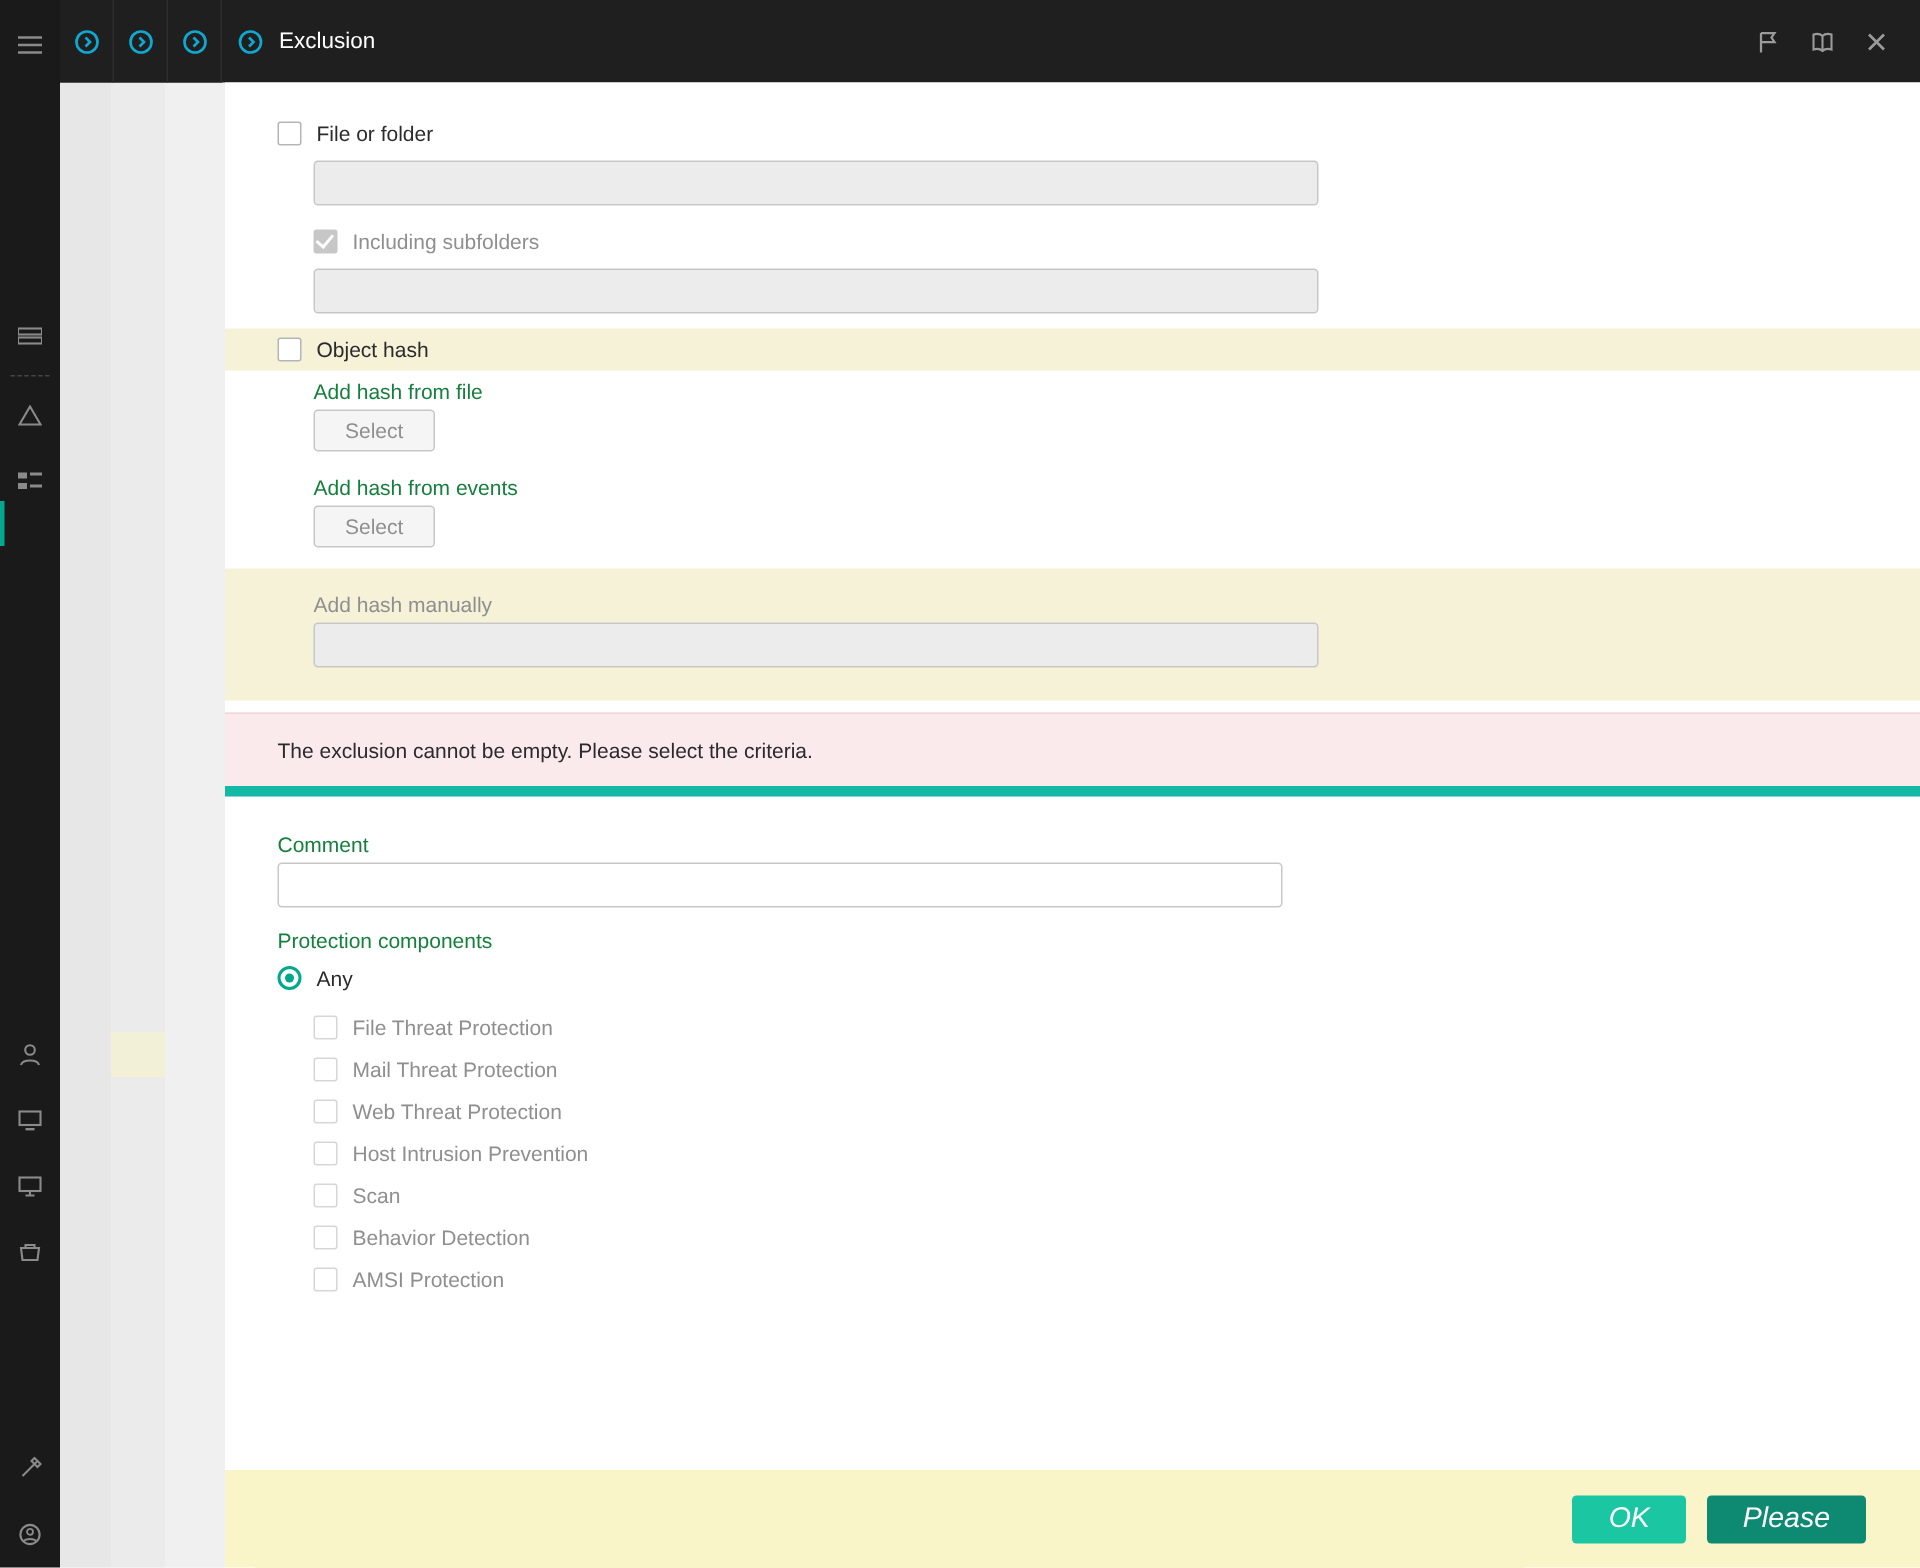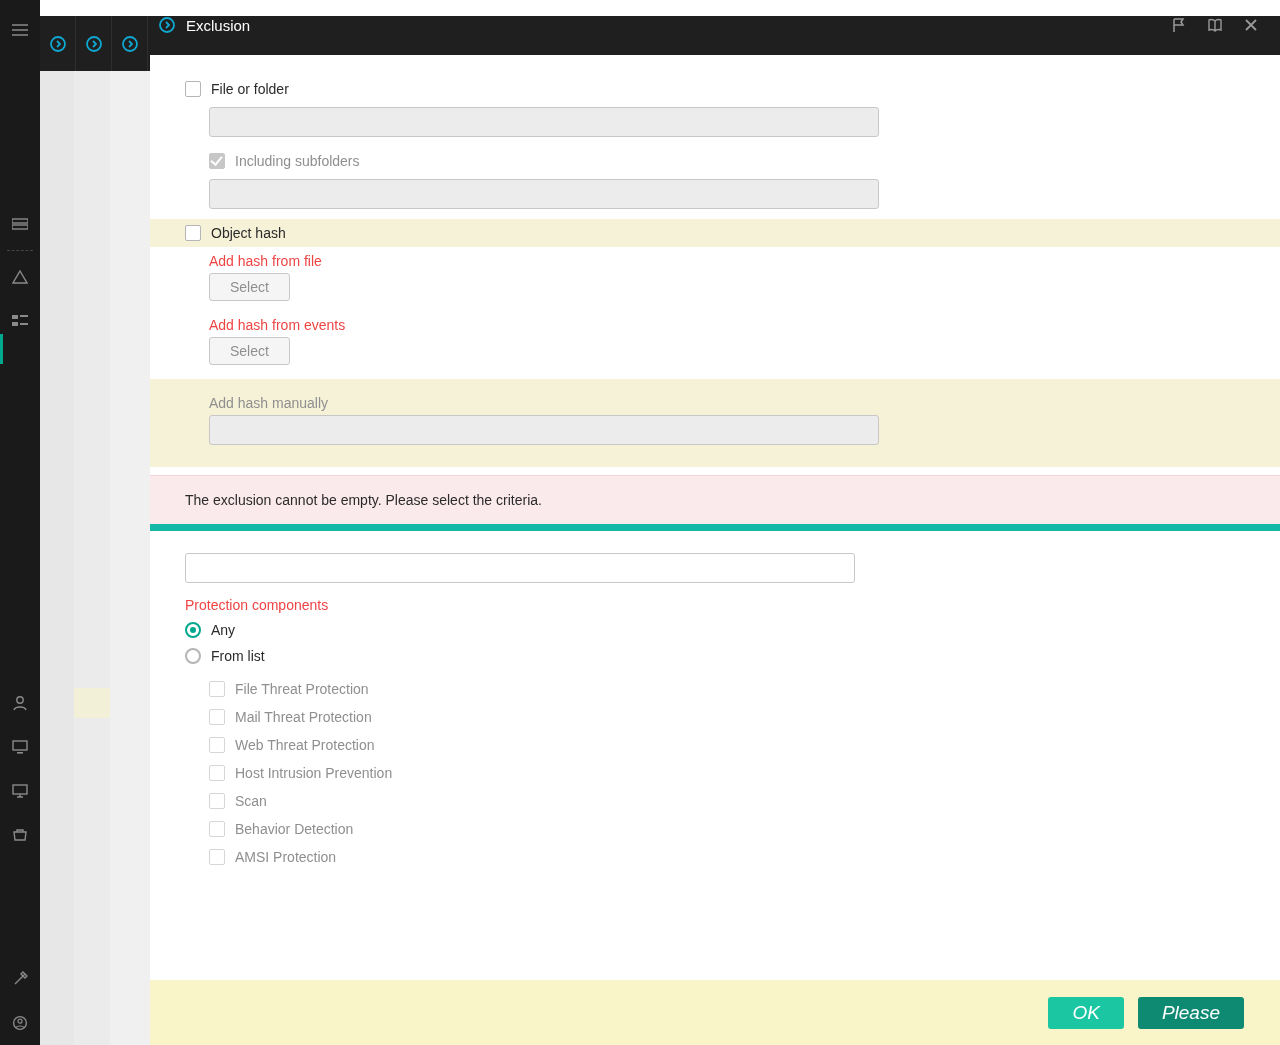--- a/index.html
+++ b/index.html
@@ -20,22 +20,22 @@
   .bg-layer {
     position: absolute; top: 55px; background: #dedede; opacity: 0.55;
   }
   .bg1 { left: 40px; width: 34px; height: calc(100% - 55px); background:#cfcfcf; opacity:0.5;}
   .bg2 { left: 74px; width: 36px; height: calc(100% - 55px); background:#d8d8d8; opacity:0.5;}
   .bg3 { left: 110px; width: 40px; height: calc(100% - 55px); background:#e2e2e2; opacity:0.5;}
   .bg3-high { position:absolute; left:74px; top:688px; width:36px; height:30px; background:#f7f3c9; opacity:0.6;}
 
   
   .header {
-    position: absolute; left: 40px; right: 0; top: 16px; height: 55px;
-    background: #1f1f1f; display: flex; align-items: flex-start; color: #e6e6e6;
+    position: absolute; left: 40px; right: 0; top: 0; height: 55px;
+    background: #1f1f1f; display: flex; align-items: center; color: #e6e6e6;
   }
   .crumb-btn {
     width: 36px; height: 55px; display:flex; align-items:center; justify-content:center;
     border-right: 1px solid #2e2e2e;
   }
   .crumb-btn.dim { background:#1f1f1f; }
   .crumb-btn svg, .title-icon svg { display:block; }
   .title-block { display:flex; align-items:center; padding-left: 10px; gap:10px; }
   .title-text { font-size: 15px; color: #fff; }
   .header-right { margin-left: auto; display:flex; align-items:center; gap:18px; padding-right: 20px; color:#9a9a9a; }
@@ -59,21 +59,21 @@
   .cb-label { color:#2b2b2b; }
   .cb-label.disabled { color:#8f8f8f; }
 
   .text-input {
     width: 670px; height: 30px; border:1px solid #c7c7c7; border-radius:3px;
     background:#ececec; padding: 0 8px; margin: 4px 0 10px 24px; display:block;
   }
   .text-input.white { background:#fff; }
 
   .subgroup { padding-left: 24px; }
-  .sub-label { color:#ef4444; margin: 6px 0 4px 0; }
+  .sub-label { color:#15803d; margin: 6px 0 4px 0; }
   .sub-label.disabled { color:#8f8f8f; }
   .mini-btn {
     height:28px; padding:0 20px; border:1px solid #c7c7c7; border-radius:3px;
     background:#f5f5f5; color:#8f8f8f; font-size:14px; cursor:default; margin-bottom:10px;
   }
 
   .row-highlight-yellow { background:#f5f2d8; margin-left:-35px; margin-right:-35px; padding:6px 35px; }
   .row-highlight-yellow .cb-row { padding:0; }
 
   .block-yellow { background:#f5f2d8; margin: 4px -35px 0 -9999px; padding: 10px 35px 12px 9999px; }
@@ -270,32 +270,29 @@
           </div>
         </div>
       </div>
     </div>
 
     <div class="error-banner">
       <span>The exclusion cannot be empty. Please select the criteria.</span>
     </div>
 
     <div class="comment-block">
+      <div class="sub-label">Comment</div>
       <input class="text-input white" type="text" value="" style="">
 
       <div class="sub-label" style="margin-top:14px">Protection components</div>
 
       <div class="radio-row">
         <span class="radio on"></span>
         <span>Any</span>
       </div>
-      <div class="radio-row">
-        <span class="radio off"></span>
-        <span>From list</span>
-      </div>
 
       <div class="components-list">
         <div class="cb-row">
           <span class="cb disabled"></span>
           <span class="cb-label disabled">File Threat Protection</span>
         </div>
         <div class="cb-row">
           <span class="cb disabled"></span>
           <span class="cb-label disabled">Mail Threat Protection</span>
         </div>

